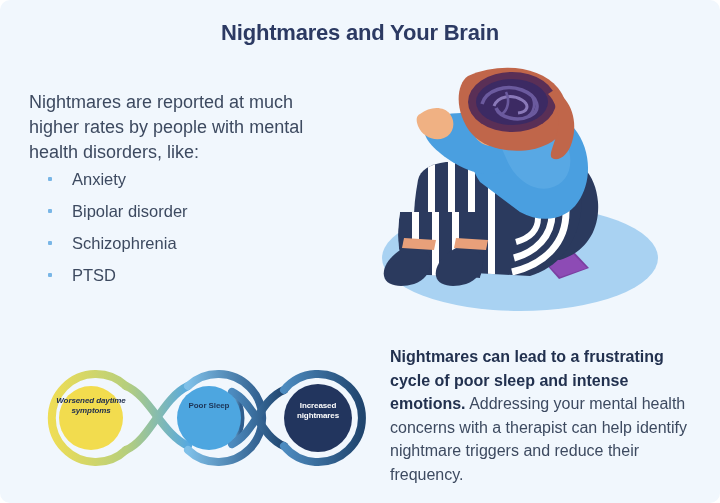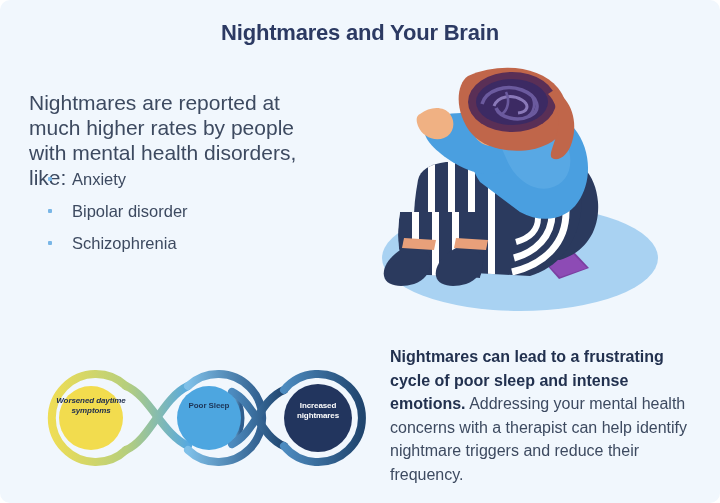--- a/index.html
+++ b/index.html
@@ -32,21 +32,21 @@
     color: #2c3a63;
     letter-spacing: -0.2px;
   }
 
   
   #intro-paragraph {
     position: absolute;
     left: 29px;
     top: 90px;
     width: 300px;
-    font-size: 21px;
+    font-size: 18px;
     line-height: 25px;
     color: #3d4a60;
   }
 
   
   #disorder-list {
     position: absolute;
     left: 44px;
     top: 170px;
     width: 300px;
@@ -141,20 +141,24 @@
       <span class="bullet-dot"></span>
       <span>Anxiety</span>
     </li>
     <li>
       <span class="bullet-dot"></span>
       <span>Bipolar disorder</span>
     </li>
     <li>
       <span class="bullet-dot"></span>
       <span>Schizophrenia</span>
+    </li>
+    <li>
+      <span class="bullet-dot"></span>
+      <span>PTSD</span>
     </li>
   </ul>
 
   <div id="illustration">
     <svg width="300" height="250" viewBox="0 0 300 250" xmlns="http://www.w3.org/2000/svg">
       <defs>
         <clipPath id="legsClip">
           <path d="M58 118 C 52 150, 52 182, 60 208 L 170 214 C 196 206, 214 186, 220 156
                    C 226 126, 218 108, 200 100 L 86 100 C 70 102, 60 108, 58 118 Z"></path>
         </clipPath>

